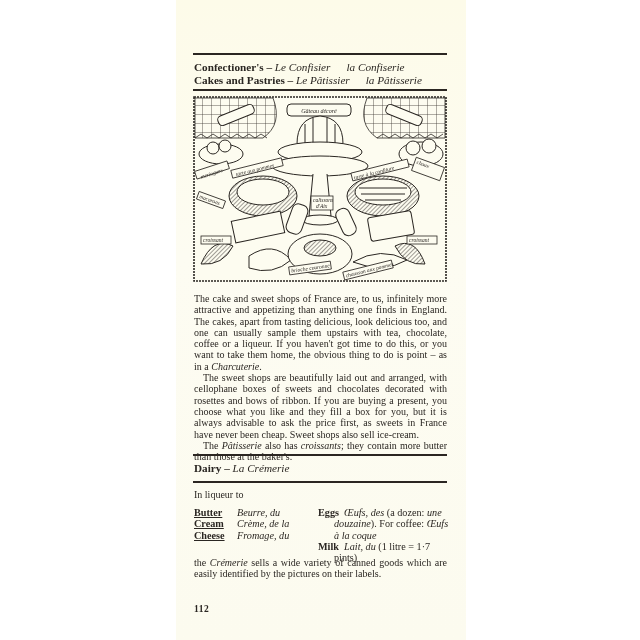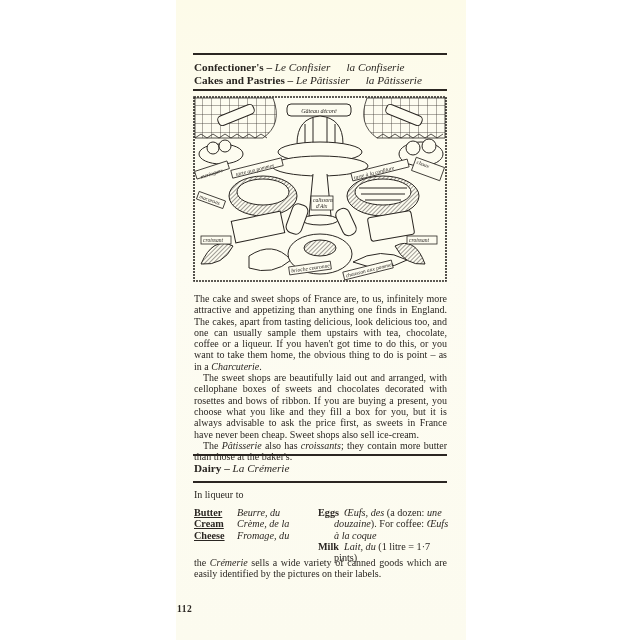--- a/index.html
+++ b/index.html
@@ -41,21 +41,21 @@
     font-size: 10.2px; line-height: 11.3px;
   }
   .col-left { position: absolute; left: 0; top: 0; width: 110px; }
   .col-right { position: absolute; left: 132px; top: 0; width: 126px; }
   .item { white-space: nowrap; }
   .item b { font-weight: bold; display: inline-block; }
   .item .lbl-w { width: 43px; text-decoration: underline; }
   .item i { font-style: italic; }
   .hang { padding-left: 8px; text-indent: -8px; white-space: normal; }
   .pageno {
-    position: absolute; left: 177px; top: 604px;
+    position: absolute; left: 194px; top: 604px;
     font-size: 9.5px; font-weight: bold; letter-spacing: 0.5px;
   }
 </style>
 </head>
 <body>
 
 <div class="page"></div>
 
 <div class="rule" style="top:53px;"></div>
 <div class="heading" style="top:61px;">

